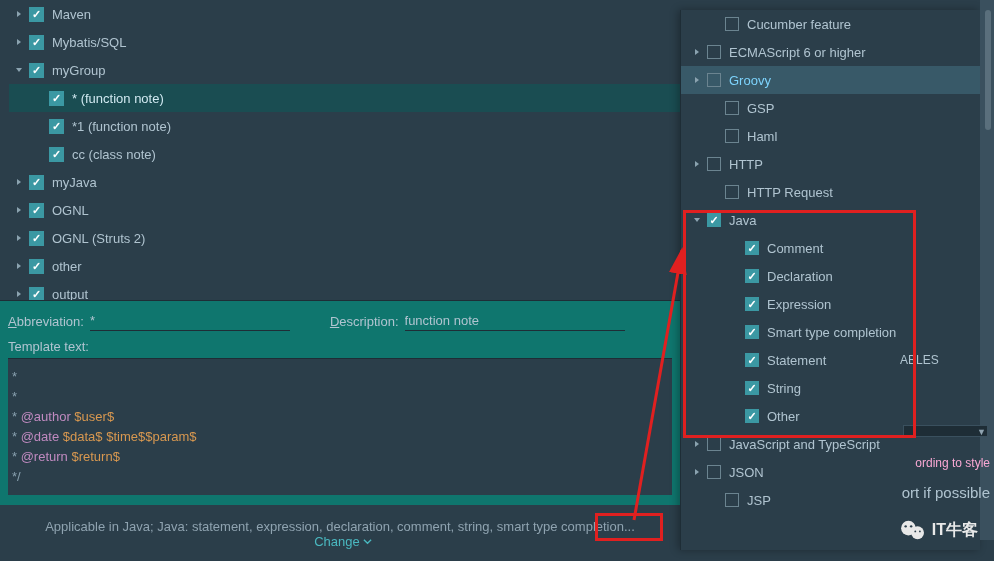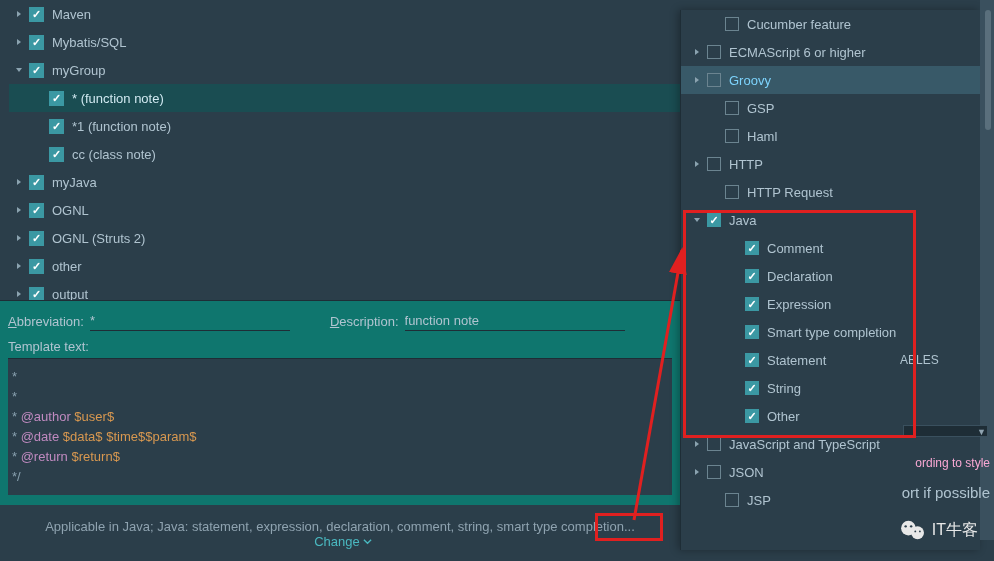--- a/index.html
+++ b/index.html
@@ -52,21 +52,21 @@
 .hl-box { position: absolute; border: 3px solid #e02020; pointer-events: none; }
 .hl-popup-java { left: 683px; top: 210px; width: 233px; height: 228px; }
 .hl-change { left: 595px; top: 513px; width: 68px; height: 28px; }
 .arrow-svg { position: absolute; left: 608px; top: 240px; pointer-events: none; }
 
 .side-text { position: absolute; right: 0; top: 350px; width: 100px; color: #b0c4d0; font-size: 12px; }
 .side-text .ables { background: #2b3e4a; padding: 3px 6px; display: inline-block; }
 .side-bottom { position: absolute; right: 6px; top: 425px; width: 85px; height: 12px; background: #1e2d36; border: 1px solid #3a505e; }
 .side-caret { position: absolute; right: 8px; top: 427px; color: #8fa3b0; font-size: 9px; }
 
-.watermark { position: absolute; right: 16px; bottom: 20px; display: flex; align-items: center; color: #e8e8e8; font-size: 16px; font-weight: normal; }
+.watermark { position: absolute; right: 16px; bottom: 20px; display: flex; align-items: center; color: #e8e8e8; font-size: 16px; font-weight: bold; }
 .watermark .wx { width: 26px; height: 22px; margin-right: 6px; }
 .watermark .wx svg { width: 26px; height: 22px; fill: #e8e8e8; }
 
 .side-txt1 { position: absolute; right: 4px; top: 456px; font-size: 12px; color: #f9a8d4; }
 .side-txt2 { position: absolute; right: 4px; top: 484px; font-size: 15px; color: #b0c4d0; }
 </style>
 </head>
 <body>
 
 <div class="main-panel">

